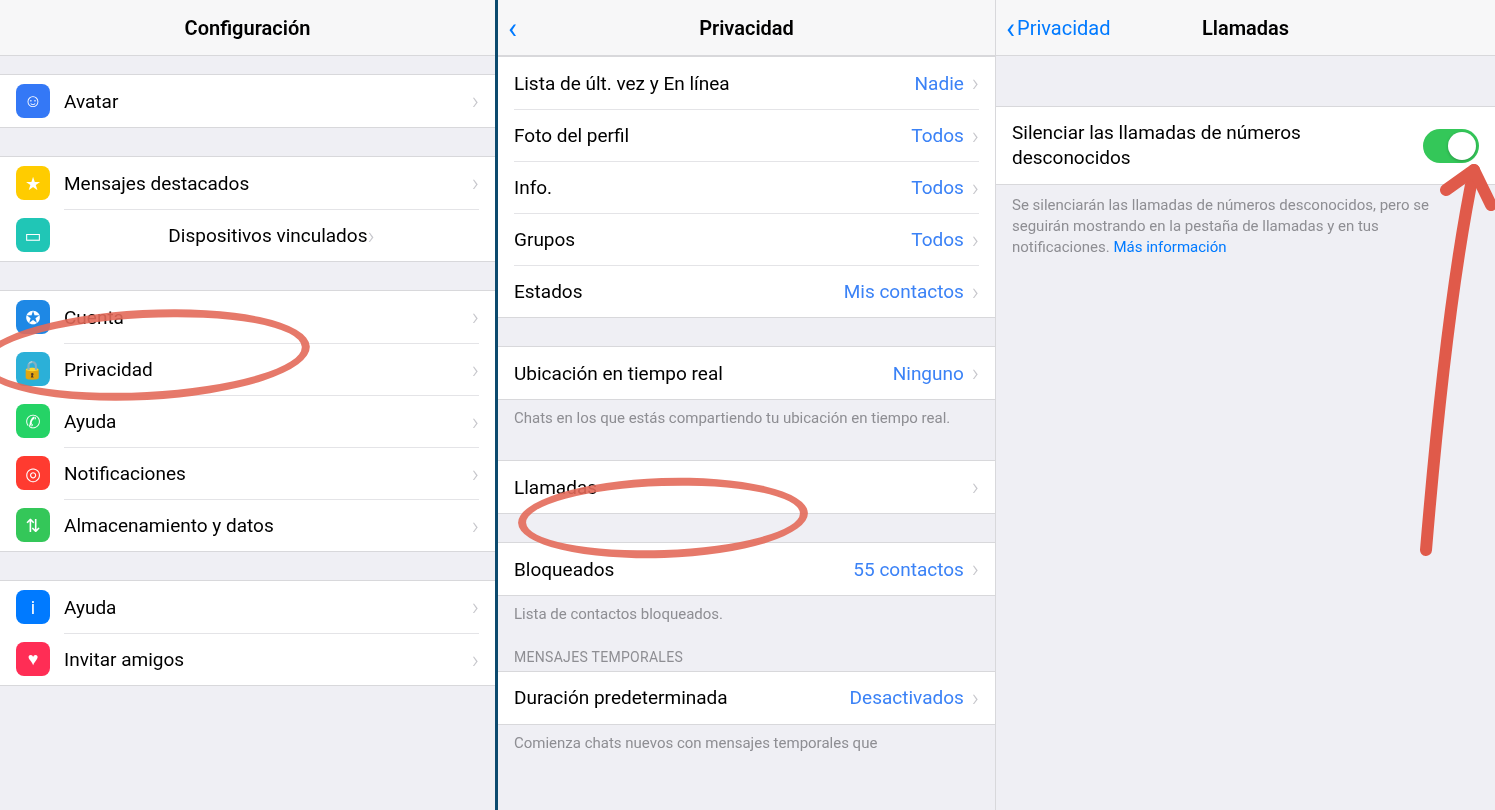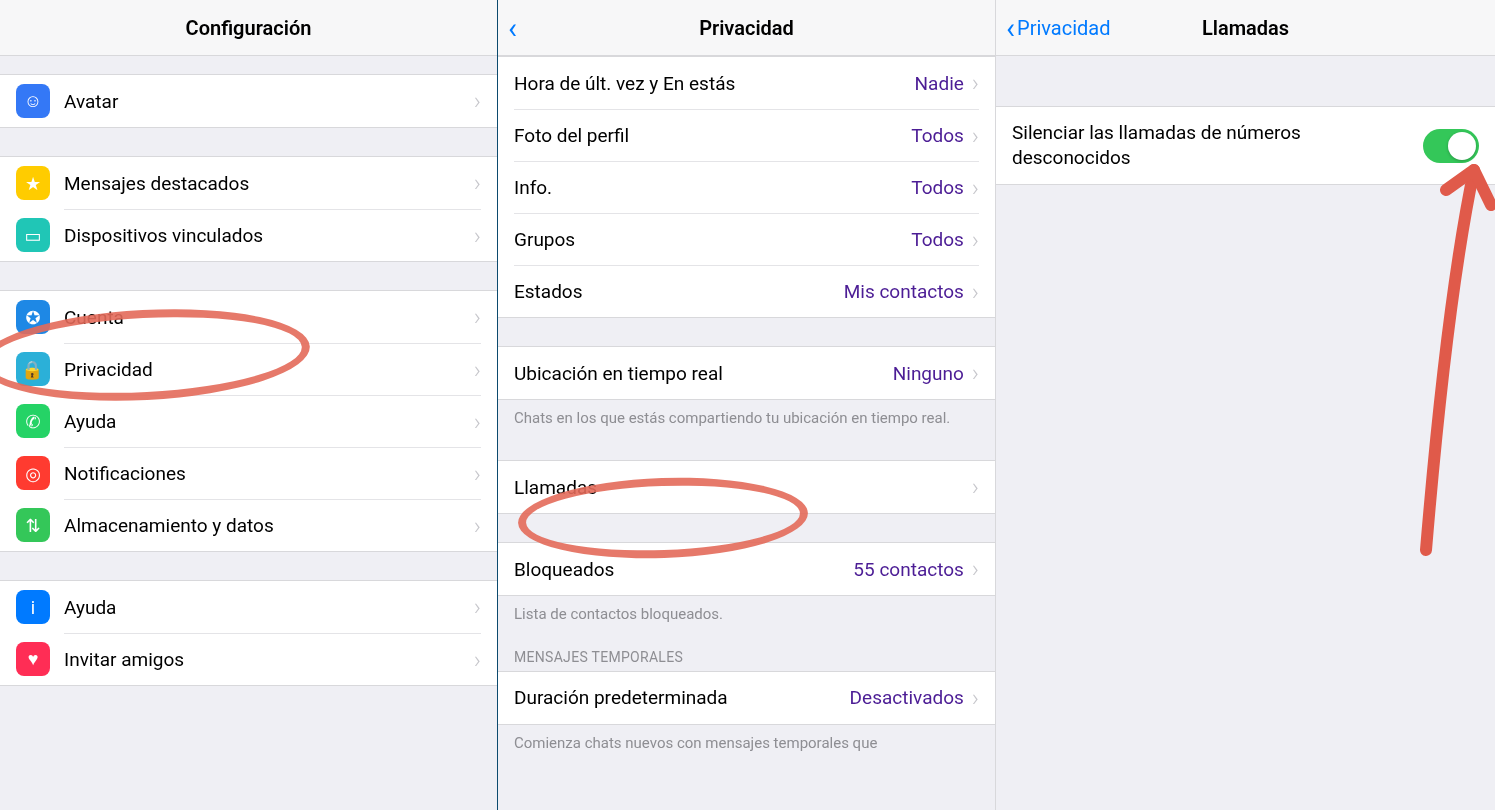--- a/index.html
+++ b/index.html
@@ -11,21 +11,21 @@
     overflow: hidden;
     display: flex;
     position: relative;
   }
   .panel {
     height: 810px;
     overflow: hidden;
     background: #efeff4;
     position: relative;
   }
-  .panel-1 { width: 498px; border-right: 1px solid #0c4a6e; }
+  .panel-1 { width: 498px; border-right: 3px solid #0c4a6e; }
   .panel-2 { width: 498px; border-right: 1px solid #d8d8db; }
   .panel-3 { width: 499px; }
 
   
   .hdr {
     height: 56px;
     display: flex;
     align-items: center;
     justify-content: center;
     background: #f7f7f8;
@@ -90,21 +90,21 @@
     font-size: 19px;
     color: #000;
   }
   .row-right {
     display: flex;
     align-items: center;
     gap: 8px;
   }
   .row-value {
     font-size: 19px;
-    color: #4c1d95;
+    color: #3b82f6;
   }
   .chevron {
     color: #c7c7cc;
     font-size: 24px;
     font-weight: 300;
   }
 
   .footer-text {
     font-size: 15px;
     color: #8e8e93;
@@ -213,21 +213,21 @@
           <div class="icon bg-yellow">★</div>
           <div class="row-inner">
             <div class="row-label">Mensajes destacados</div>
             <div class="row-right">
               <span class="chevron">›</span>
             </div>
           </div>
         </div>
         <div class="row">
           <div class="icon bg-teal">▭</div>
-          <div class="row-inner" style="border-top: 1px solid rgb(228, 228, 231);">
+          <div class="row-inner" style="border-top: 1px solid rgb(228, 228, 231); justify-content: center;">
             <div class="row-label">Dispositivos vinculados</div>
             <div class="row-right">
               <span class="chevron">›</span>
             </div>
           </div>
         </div>
       </div>
       <div class="spacer"></div>
       <div class="group">
         <div class="row">
@@ -306,21 +306,21 @@
   <div class="hdr">
     <div class="hdr-back">
       <span class="chev">‹</span>
     </div>
     <div class="hdr-title">Privacidad</div>
   </div>
   <div id="p2-body">
       <div class="group">
         <div class="row">
           <div class="row-inner" style="padding-left: 0px;">
-            <div class="row-label">Hora de últ. vez y En estás</div>
+            <div class="row-label">Lista de últ. vez y En línea</div>
             <div class="row-right">
               <span class="row-value">Nadie</span>
               <span class="chevron">›</span>
             </div>
           </div>
         </div>
         <div class="row">
           <div class="row-inner" style="border-top: 1px solid rgb(228, 228, 231); padding-left: 0px; gap: 36px;">
             <div class="row-label">Foto del perfil</div>
             <div class="row-right">
@@ -418,18 +418,21 @@
       <span class="chev">‹</span>
       <span>Privacidad</span>
     </div>
     <div class="hdr-title">Llamadas</div>
   </div>
 
   <div class="toggle-row">
     <div class="label">Silenciar las llamadas de números desconocidos</div>
     <div class="switch"></div>
   </div>
+  <div class="p3-foot">
+    <span>Se silenciarán las llamadas de números desconocidos, pero se seguirán mostrando en la pestaña de llamadas y en tus notificaciones. </span><a href="#">Más información</a>
+  </div>
 
   <svg class="annot" style="left:300px; top:130px; width:200px; height:430px;" viewBox="0 0 200 430">
     <path d="M130 420 C 140 300, 155 150, 178 40" stroke="#e05a4a" stroke-width="12" fill="none" stroke-linecap="round"></path>
     <path d="M178 40 L150 60 M178 40 L195 75" stroke="#e05a4a" stroke-width="12" fill="none" stroke-linecap="round"></path>
   </svg>
 </div>
 
 </body></html>

